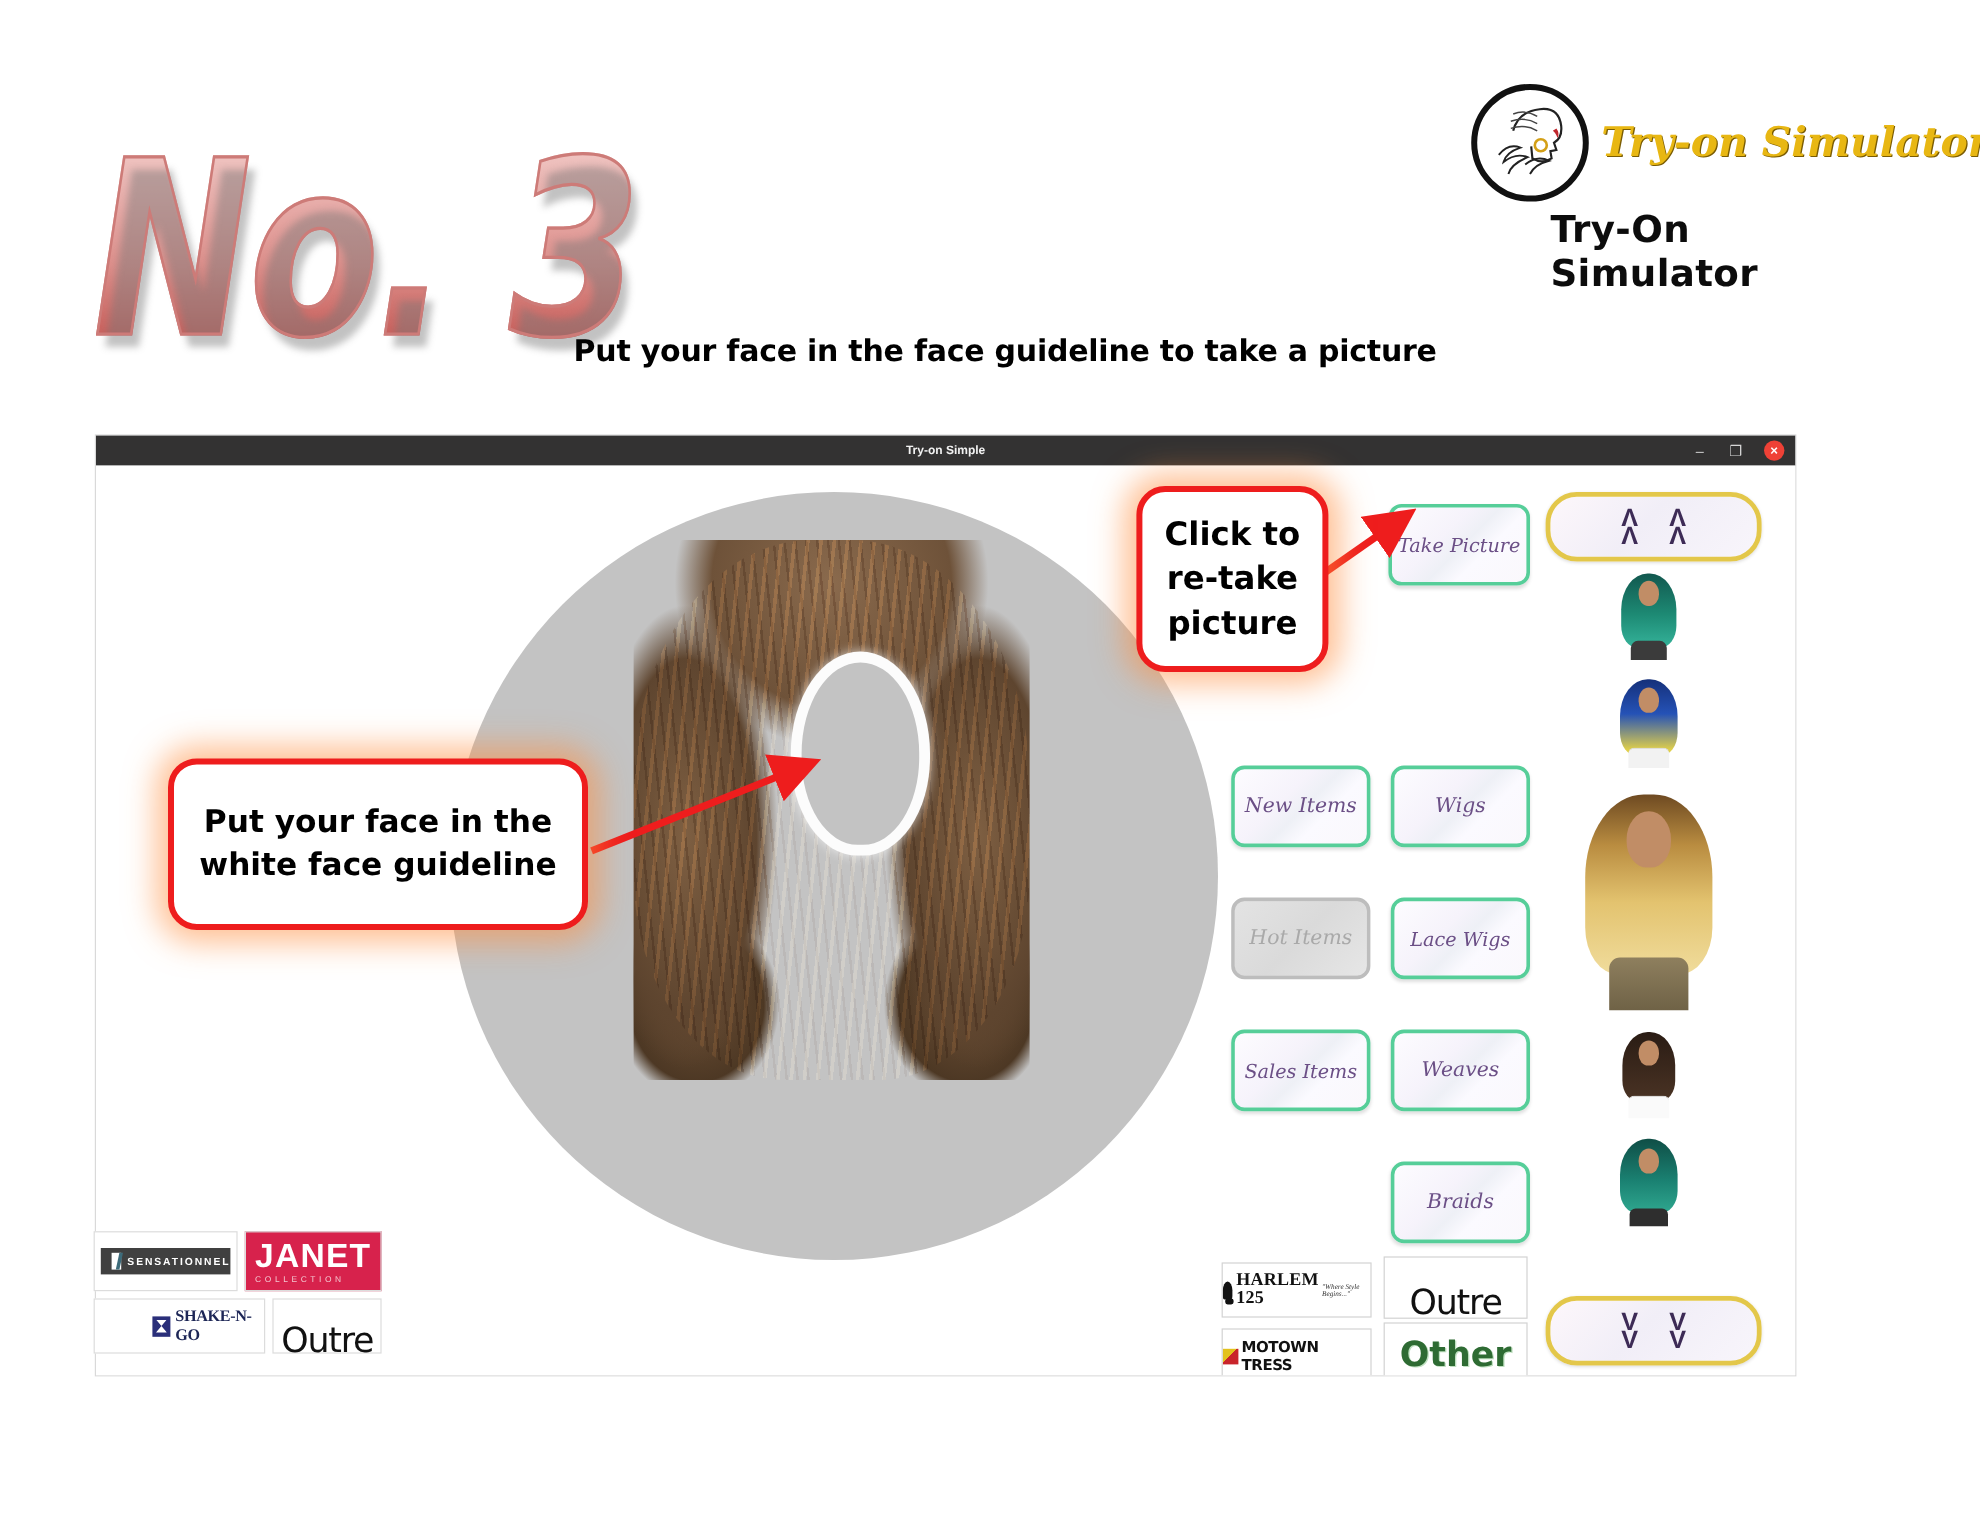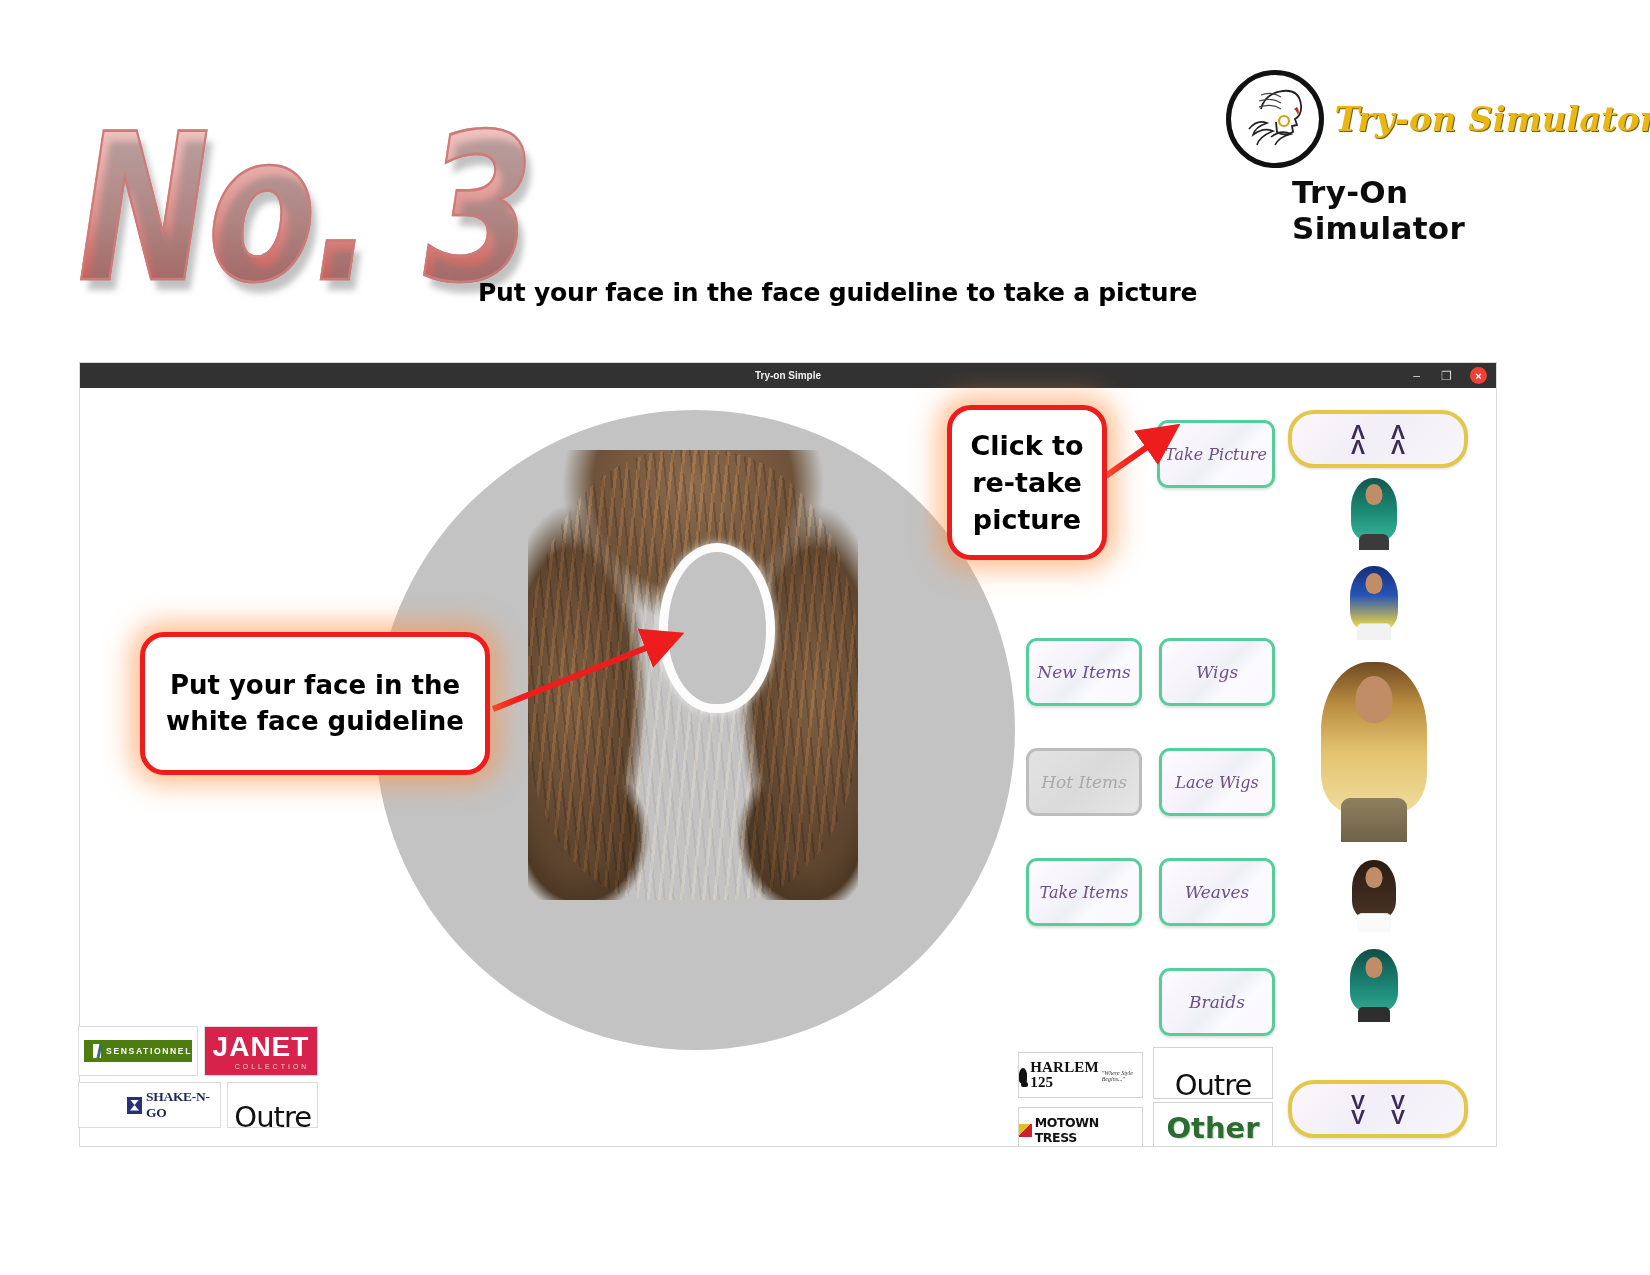--- a/index.html
+++ b/index.html
@@ -186,26 +186,26 @@
 
   
   .logo-grid{position:absolute;left:78px;top:1026px;width:240px;}
   .lg-row{display:flex;gap:6px;margin-bottom:6px;}
   .lg-cell{border:1px solid #dcdcdc;background:#fff;display:flex;align-items:center;justify-content:center;}
   .lg-sens{width:118px;height:48px;}
   .lg-janet{width:112px;height:48px;background:#d7224c;}
   .lg-shake{width:118px;height:44px;padding-left:48px;}
   .lg-outre{width:112px;height:44px;}
 
-  .sens-bar{width:108px;height:22px;background:#4d7c0f;display:flex;align-items:center;gap:5px;padding-left:9px;box-sizing:border-box;}
+  .sens-bar{width:108px;height:22px;background:#404040;display:flex;align-items:center;gap:5px;padding-left:9px;box-sizing:border-box;}
   .sens-mark{width:13px;height:14px;background:#fff;position:relative;}
   .sens-mark:after{content:"";position:absolute;left:5px;top:0;width:3px;height:14px;background:#3d6b7a;transform:skewX(-12deg);}
   .sens-text{font-family:"Liberation Sans", sans-serif;font-size:8.6px;font-weight:bold;letter-spacing:1.6px;color:#fff;}
 
-  .janet-wrap{display:flex;flex-direction:column;align-items:flex-end;line-height:1;}
+  .janet-wrap{display:flex;flex-direction:column;align-items:flex-start;line-height:1;}
   .janet-main{font-family:"Liberation Sans", sans-serif;font-size:28px;font-weight:bold;color:#fff;letter-spacing:1px;}
   .janet-sub{font-family:"Liberation Sans", sans-serif;font-size:7px;letter-spacing:3px;color:#f3c5cf;margin-top:2px;}
 
   .shake-wrap{display:flex;align-items:center;gap:4px;}
   .shake-mark{width:17px;height:17px;background:#2a2f7a;position:relative;}
   .shake-mark:after{content:"";position:absolute;inset:3px;background:#fff;clip-path:polygon(0 0,100% 0,50% 50%,100% 100%,0 100%,50% 50%);}
   .shake-text{font-family:"Liberation Serif", serif;font-size:13.5px;font-weight:bold;color:#1d2656;letter-spacing:-.3px;}
 
   
   .callout{
@@ -262,21 +262,21 @@
       <div class="hair-strands"></div>
       <div class="face-guide"></div>
     </div>
 
     <div class="cat-btn take-picture">Take Picture</div>
 
     <div class="cat-btn c-new">New Items</div>
     <div class="cat-btn c-wigs">Wigs</div>
     <div class="cat-btn c-hot disabled">Hot Items</div>
     <div class="cat-btn c-lace wide">Lace Wigs</div>
-    <div class="cat-btn c-sales wide">Take Items</div>
+    <div class="cat-btn c-sales wide">Sales Items</div>
     <div class="cat-btn c-weaves">Weaves</div>
     <div class="cat-btn c-braids">Braids</div>
 
     <div class="brand-tile bt-harlem">
       <div class="logo-harlem">
         <div class="lh-top">
           <span class="bird"></span>
           <span class="lh-name">HARLEM 125</span>
         </div>
         <span class="lh-tag">"Where Style Begins..."</span>

